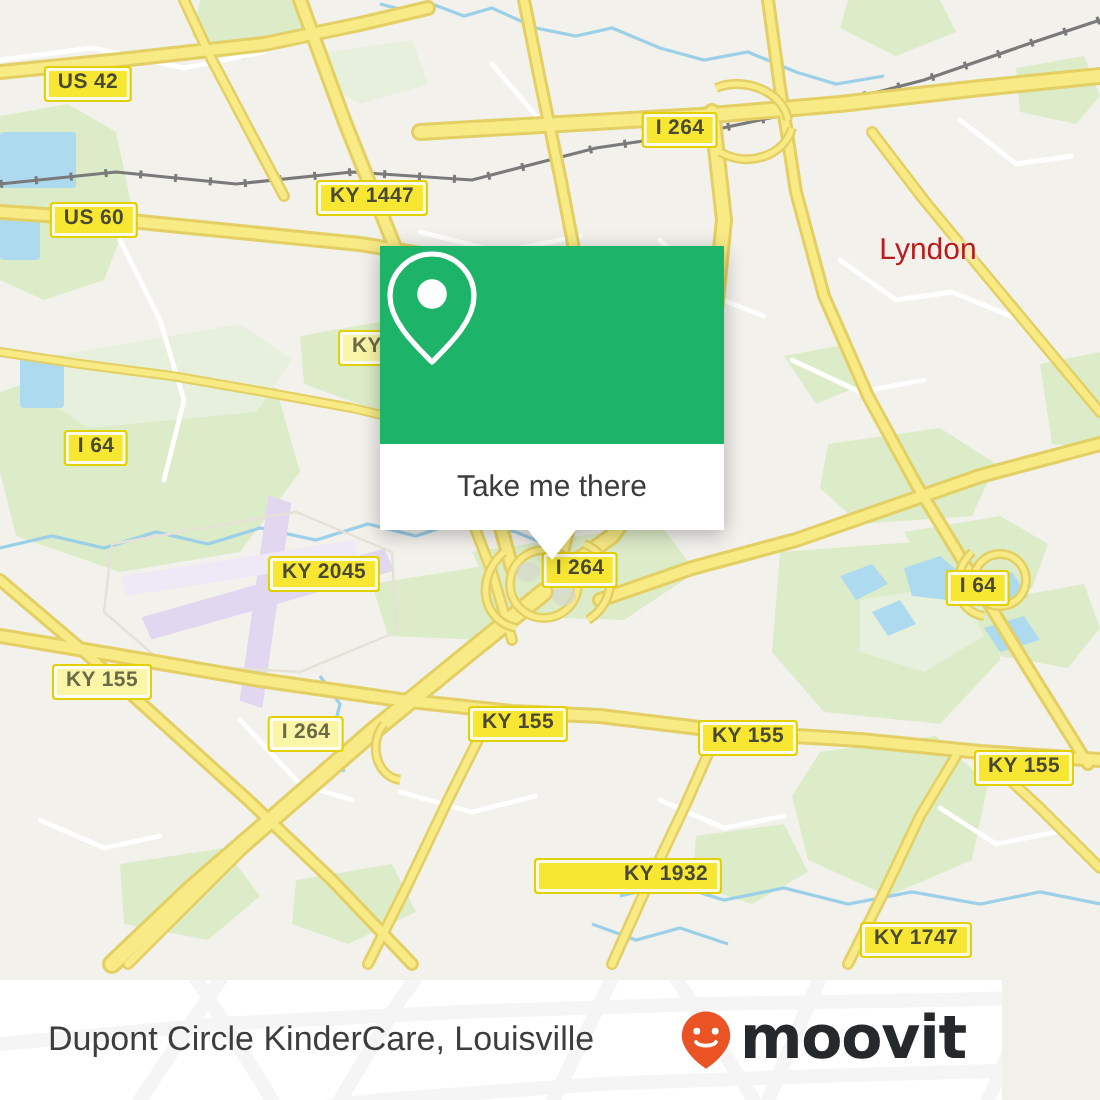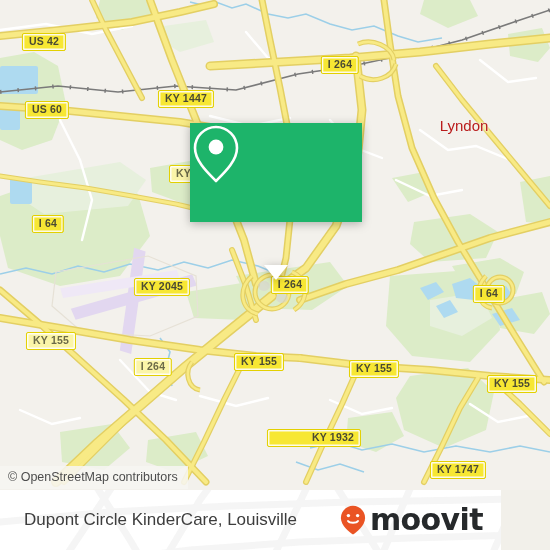--- a/index.html
+++ b/index.html
@@ -302,26 +302,26 @@
         <div class="place-label" style="left: 464px; top: 93px;">Lyndon</div>
       </div>
 
     <div id="popup">
       <div id="popup-head">
         <svg width="52" height="62" viewBox="0 0 52 62">
           <path d="M26,4 C14.4,4 5,13.4 5,25 C5,38 18,50 26,58 C34,50 47,38 47,25 C47,13.4 37.6,4 26,4 Z" fill="none" stroke="#ffffff" stroke-width="2.6" stroke-linejoin="round"></path>
           <circle cx="26" cy="24" r="7.4" fill="#ffffff"></circle>
         </svg>
       </div>
+      <div id="popup-foot">
+        <span>Take me there</span>
+      </div>
       <div id="popup-tip"></div>
     </div>
 
-    <div id="attrib">
-      <span>© OpenStreetMap contributors</span>
-    </div>
   </div>
 
   <div id="footer">
     <svg id="footer-watermark" width="550" height="180" viewBox="0 0 550 180">
       <g fill="none" stroke="#ededed" stroke-width="7" stroke-linecap="round">
         <path d="M30,180 L70,120 L110,60 L150,0"></path>
         <path d="M140,180 L170,120 L200,70 L236,20"></path>
         <path d="M250,180 L272,130 L296,80 L320,30"></path>
         <path d="M360,180 L380,130 L400,82 L420,36"></path>
         <path d="M470,180 L488,134 L508,88 L530,42"></path>

